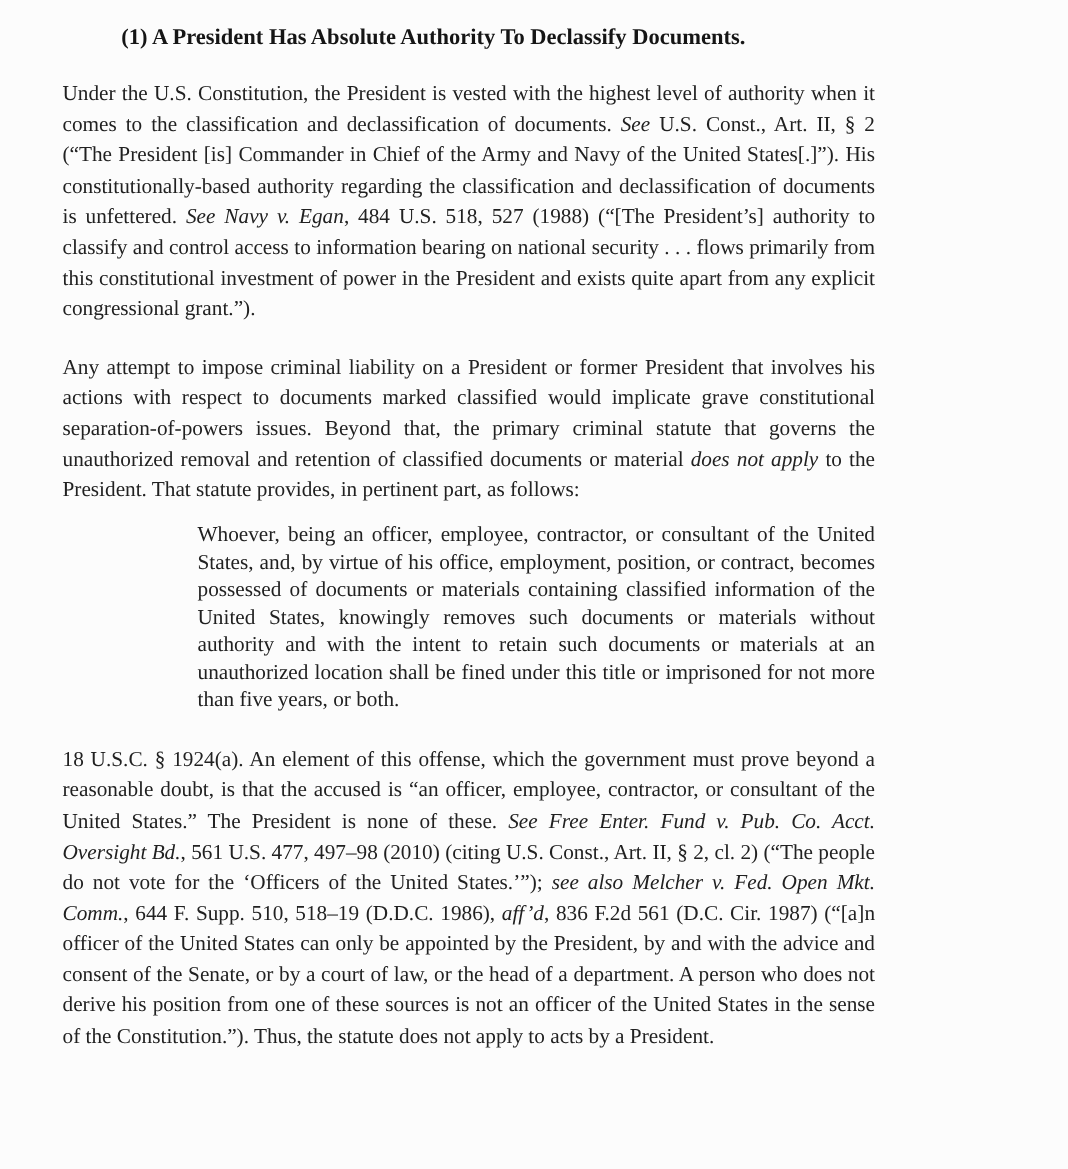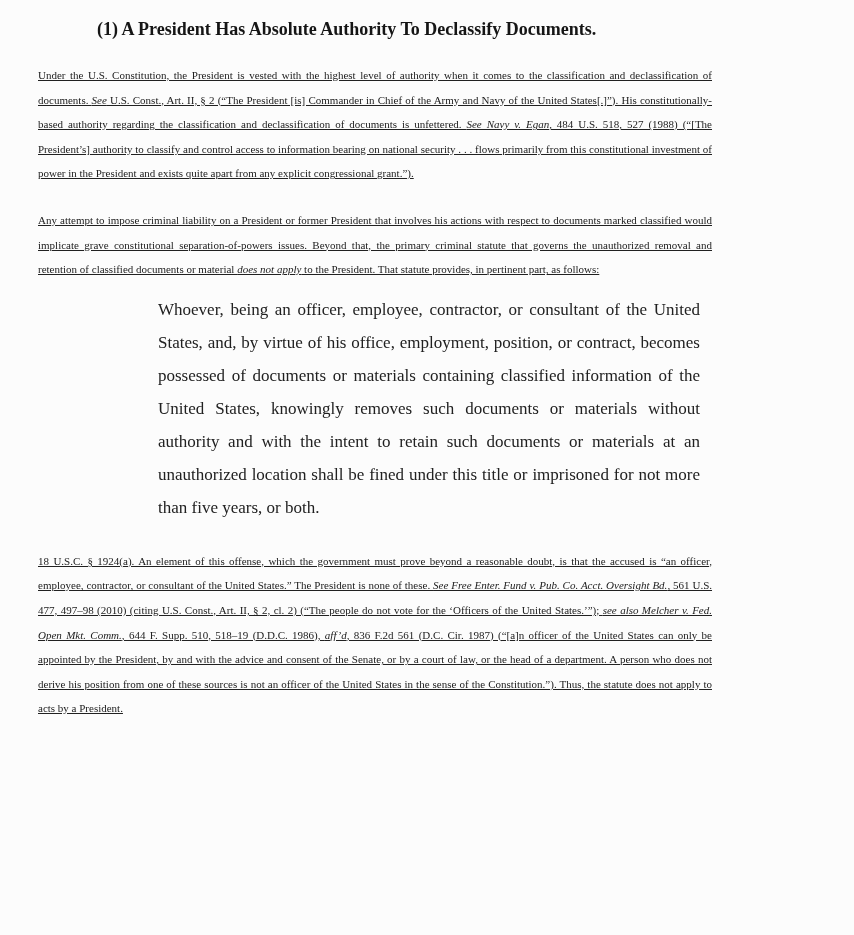--- a/index.html
+++ b/index.html
@@ -26,34 +26,33 @@
     text-indent: -33px;
     font-weight: bold;
     font-size: 18px;
     line-height: 25px;
     color: #151515;
   }
   .heading .hnum { display: inline; }
   .heading .htext { display: inline; }
   .h2 { margin-top: 14px; }
   .para {
-    margin: 0;
-    font-size: 11px;
+    margin: 12px;
+    font-size: 17px;
     line-height: 24.6px;
     text-align: justify;
-    text-decoration: underline;
   }
   .p1 { margin-top: 21px; }
   .p2 { margin-top: 22px; }
   .p3 { margin-top: 25px; }
   .quote {
     margin: 11px 0 0 120px;
     width: 542px;
     font-size: 17px;
-    line-height: 33px;
+    line-height: 22px;
     text-align: justify;
   }
   .it { font-style: italic; }
 </style>
 </head>
 <body>
 
 <div class="page">
 
   <h3 class="heading h1">

